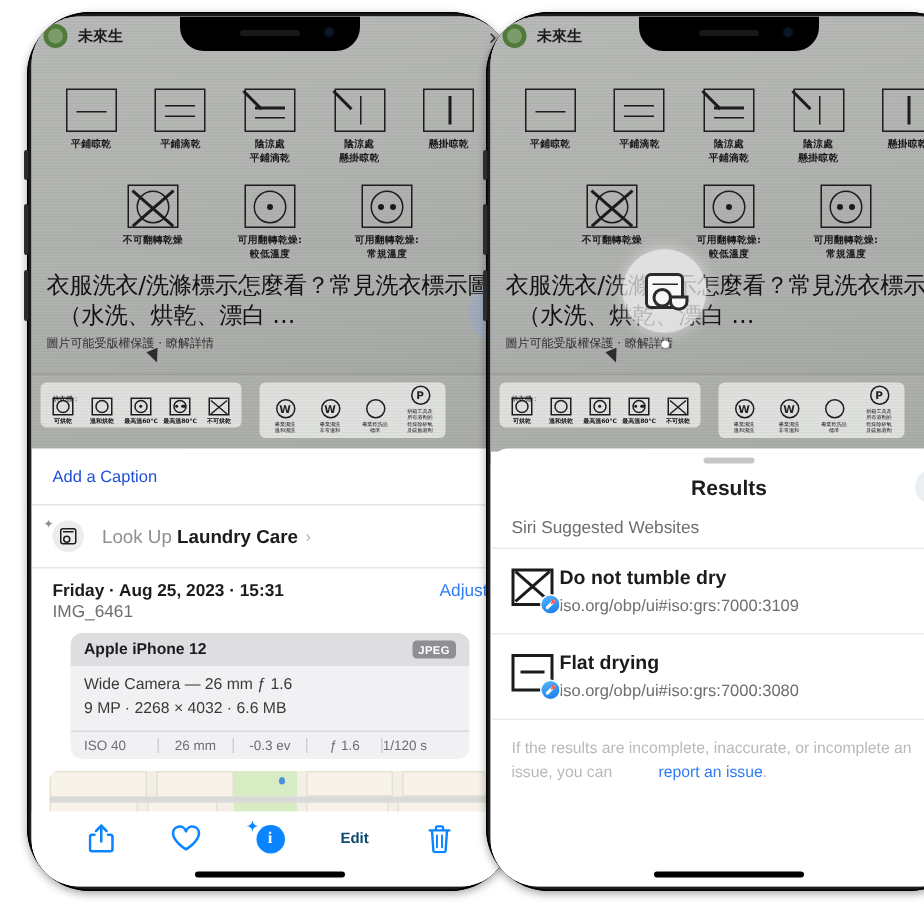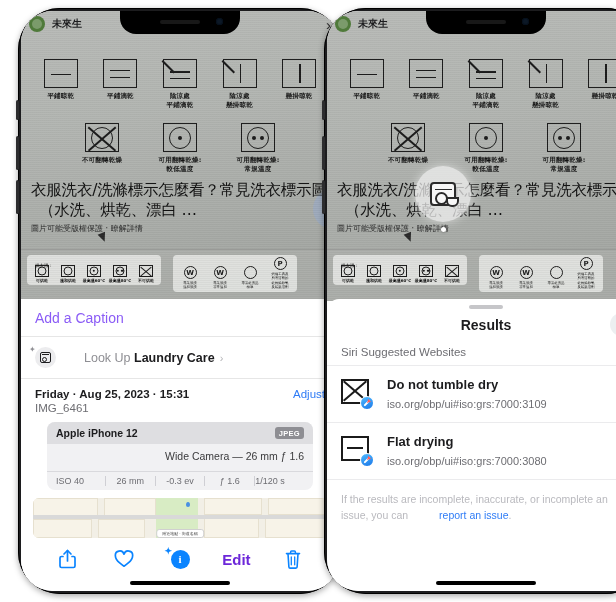--- a/index.html
+++ b/index.html
@@ -135,48 +135,48 @@
         border:2px solid #2b2b2b; border-radius:50%; }
   .vlu-badge .spark { position:absolute; right:-5px; bottom:-3px; width:13px; height:10px;
         border:2px solid #2b2b2b; border-radius:0 0 6px 6px; background:#f7f7f7;}
   .vlu-dot { position:absolute; left:114px; top:216px; width:5px; height:5px;
         border-radius:50%; background:#fff; box-shadow:0 0 3px rgba(0,0,0,.4); z-index:31;}
 
   
   .sheet { position:absolute; left:0; right:0; top:288px; bottom:0; background:#fff; }
   .caption-row { height:38px; display:flex; align-items:center; padding:0 14px;
         border-bottom:1px solid #e6e6e6; }
-  .caption-ph { font-size:14px; color:#8b5cf6; }
+  .caption-ph { font-size:11px; color:#1d4ed8; }
 
   .lookup-row { height:42px; display:flex; align-items:center; padding:0 14px;
         border-bottom:1px solid #e6e6e6; position:relative; }
   .lookup-ic { width:21px; height:21px; border-radius:50%; background:#ececee;
         display:flex; align-items:center; justify-content:center; position:relative; }
   .lookup-ic .wm2 { width:11px; height:11px; border:1.6px solid #1c1c1e; border-radius:2px;
         position:relative; }
   .lookup-ic .wm2::before{content:"";position:absolute;top:1px;left:1px;right:1px;height:1px;
         background:#1c1c1e;}
   .lookup-ic .wm2 .d2{position:absolute;left:1.2px;top:3.6px;width:5px;height:5px;
         border:1.4px solid #1c1c1e;border-radius:50%;}
   .sparkle { position:absolute; left:8px; top:8px; color:#8e8e93; font-size:8px; }
-  .lookup-txt { margin-left:28px; font-size:12.5px; color:#8e8e93; }
+  .lookup-txt { margin-left:12px; font-size:12.5px; color:#8e8e93; }
   .lookup-txt b { color:#1c1c1e; font-weight:700; }
   .lookup-chev { margin-left:5px; color:#b5b5b8; font-size:11px; }
 
   .date-row { padding:9px 14px 2px; display:flex; align-items:baseline; }
   .date-txt { font-size:11.5px; font-weight:700; color:#1c1c1e; }
   .adjust { margin-left:auto; font-size:11.5px; color:#2f7cf6; }
   .fname { padding:0 14px 8px; font-size:11.5px; color:#6d6d72; }
 
   .cam-card { margin:0 26px; border-radius:8px; overflow:hidden; background:#f1f1f3; }
   .cam-head { display:flex; align-items:center; padding:5px 9px; background:#dedee1; }
   .cam-model { font-size:10.5px; font-weight:700; color:#1c1c1e; }
   .jpeg-badge { margin-left:auto; font-size:7.5px; color:#fff; background:#8e8e93;
         border-radius:3px; padding:1.5px 4px; font-weight:600; letter-spacing:.3px; }
-  .cam-body { padding:5px 9px 6px;text-align:right; }
+  .cam-body { padding:5px 9px 6px; }
   .cam-l1 { font-size:10.5px; color:#3a3a3c; line-height:1.5; }
   .cam-l2 { font-size:10.5px; color:#3a3a3c; line-height:1.5; }
   .cam-foot { display:flex; align-items:center; border-top:1px solid #d9d9dd;
         padding:4px 9px; }
   .cam-foot span { flex:1; text-align:center; font-size:9px; color:#6d6d72; }
   .cam-foot span:first-child{ text-align:left; }
   .cam-foot span:last-child{ text-align:left; }
   .cam-foot .sep { flex:0 0 auto; width:1px; height:10px; background:#cfcfd4; }
 
   .map { margin:8px 12px 0; height:40px; border-radius:6px; overflow:hidden;
@@ -187,21 +187,21 @@
   .map .label { position:absolute; left:50%; transform:translateX(-50%); bottom:0;
         background:#fff; border:1px solid #d0d0d0; border-radius:3px;
         font-size:4px; color:#444; padding:1px 5px; }
   .map .pin { position:absolute; left:52%; top:4px; width:4px; height:5px;
         background:#4a90e2; border-radius:50% 50% 50% 50%/60% 60% 40% 40%; }
 
   
   .toolbar { position:absolute; left:0; right:0; bottom:14px; height:36px;
         display:flex; align-items:center; background:#fff; padding:0 18px; }
   .tb-item { flex:1; display:flex; align-items:center; justify-content:center; height:100%; }
-  .edit-lbl { font-size:15px; color:#6d28d9; font-weight:600; }
+  .edit-lbl { font-size:10px; color:#0c4a6e; font-weight:600; }
   .info-badge { position:relative; width:19px; height:19px; border-radius:50%;
         background:#0a84ff; display:flex; align-items:center; justify-content:center;
         color:#fff; font-size:11px; font-weight:700; font-family:"Liberation Serif",serif; }
   .info-badge .sp { position:absolute; left:-6px; top:-4px; color:#0a84ff; font-size:9px; }
 
   
   .rsheet { position:absolute; left:0; right:0; top:288px; bottom:0; background:#fff;
         border-top-left-radius:12px; border-top-right-radius:12px; }
   .grabber { width:34px; height:4px; border-radius:3px; background:#c6c6c9;
         margin:6px auto 0; }
@@ -223,21 +223,21 @@
         background:#1b1b1b;}
   .res-ic .rx1{transform:rotate(41deg);} .res-ic .rx2{transform:rotate(-41deg);}
   .res-ic .rbar{position:absolute;top:11px;left:6px;width:16px;height:2px;background:#1b1b1b;}
   .safari { position:absolute; right:-1px; bottom:-3px; width:14px; height:14px;
         border-radius:50%; background:linear-gradient(160deg,#4fb9ff,#1b78e8);
         border:1.5px solid #fff; display:flex; align-items:center; justify-content:center; }
   .safari .needle { width:8px; height:2px; background:#fff; transform:rotate(-45deg);
         border-radius:1px; position:relative; }
   .safari .needle::after{content:"";position:absolute;right:0;top:-1px;width:4px;height:4px;
         background:#ff5b5b;clip-path:polygon(0 50%,100% 0,100% 100%);}
-  .res-txt { margin-left:14px; }
+  .res-txt { }
   .res-title { font-size:13px; font-weight:700; color:#1c1c1e; line-height:1.3; }
   .res-url { font-size:11px; color:#6d6d72; margin-top:3px; line-height:1.3; }
 
   .rfoot { padding:12px 14px; font-size:10.5px; line-height:1.5; color:#b9b9be; }
   .rfoot a { color:#2f7cf6; text-decoration:none;padding-left:28px; }
 </style>
 </head>
 <body>
 
 <div class="stage">
@@ -426,20 +426,21 @@
         </div>
         <div class="fname">IMG_6461</div>
 
         <div class="cam-card">
           <div class="cam-head">
             <div class="cam-model">Apple iPhone 12</div>
             <div class="jpeg-badge">JPEG</div>
           </div>
           <div class="cam-body">
             <div class="cam-l1">Wide Camera — 26 mm ƒ 1.6</div>
+            <div class="cam-l2">9 MP  ·  2268 × 4032  ·  6.6 MB</div>
           </div>
           <div class="cam-foot">
             <span>ISO 40</span>
             <div class="sep"></div>
             <span>26 mm</span>
             <div class="sep"></div>
             <span>-0.3 ev</span>
             <div class="sep"></div>
             <span>ƒ 1.6</span>
             <div class="sep"></div>

